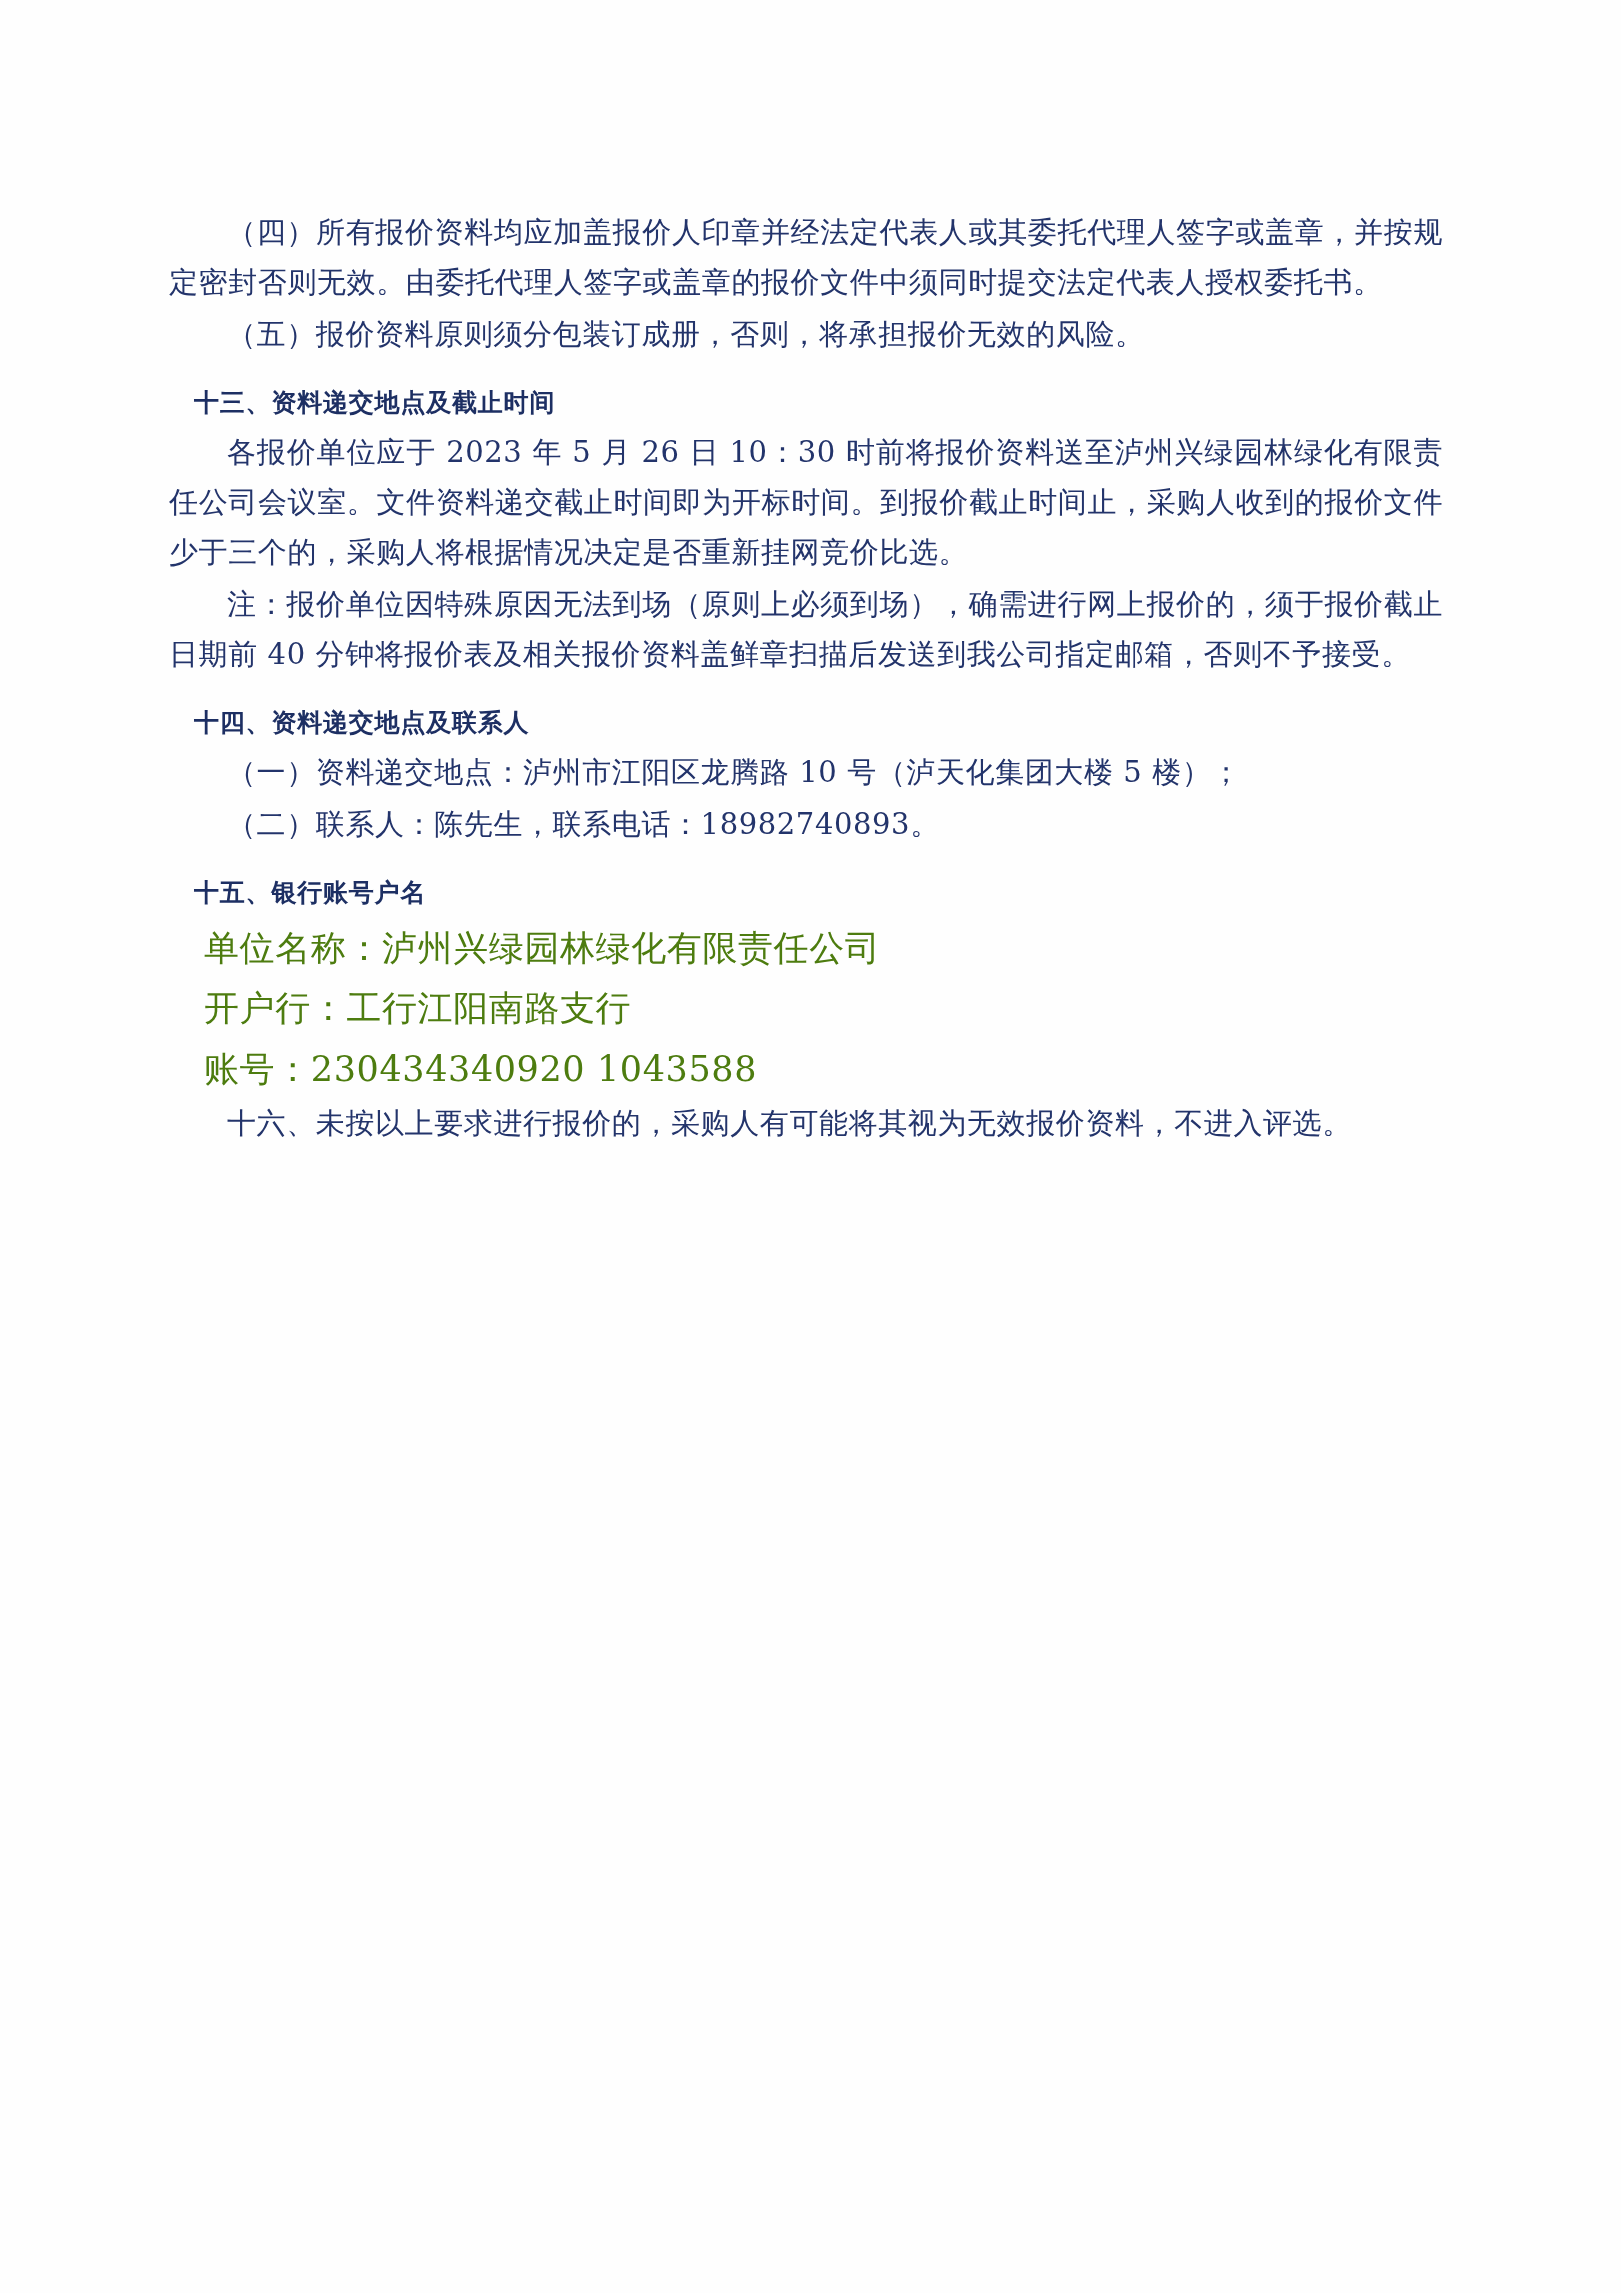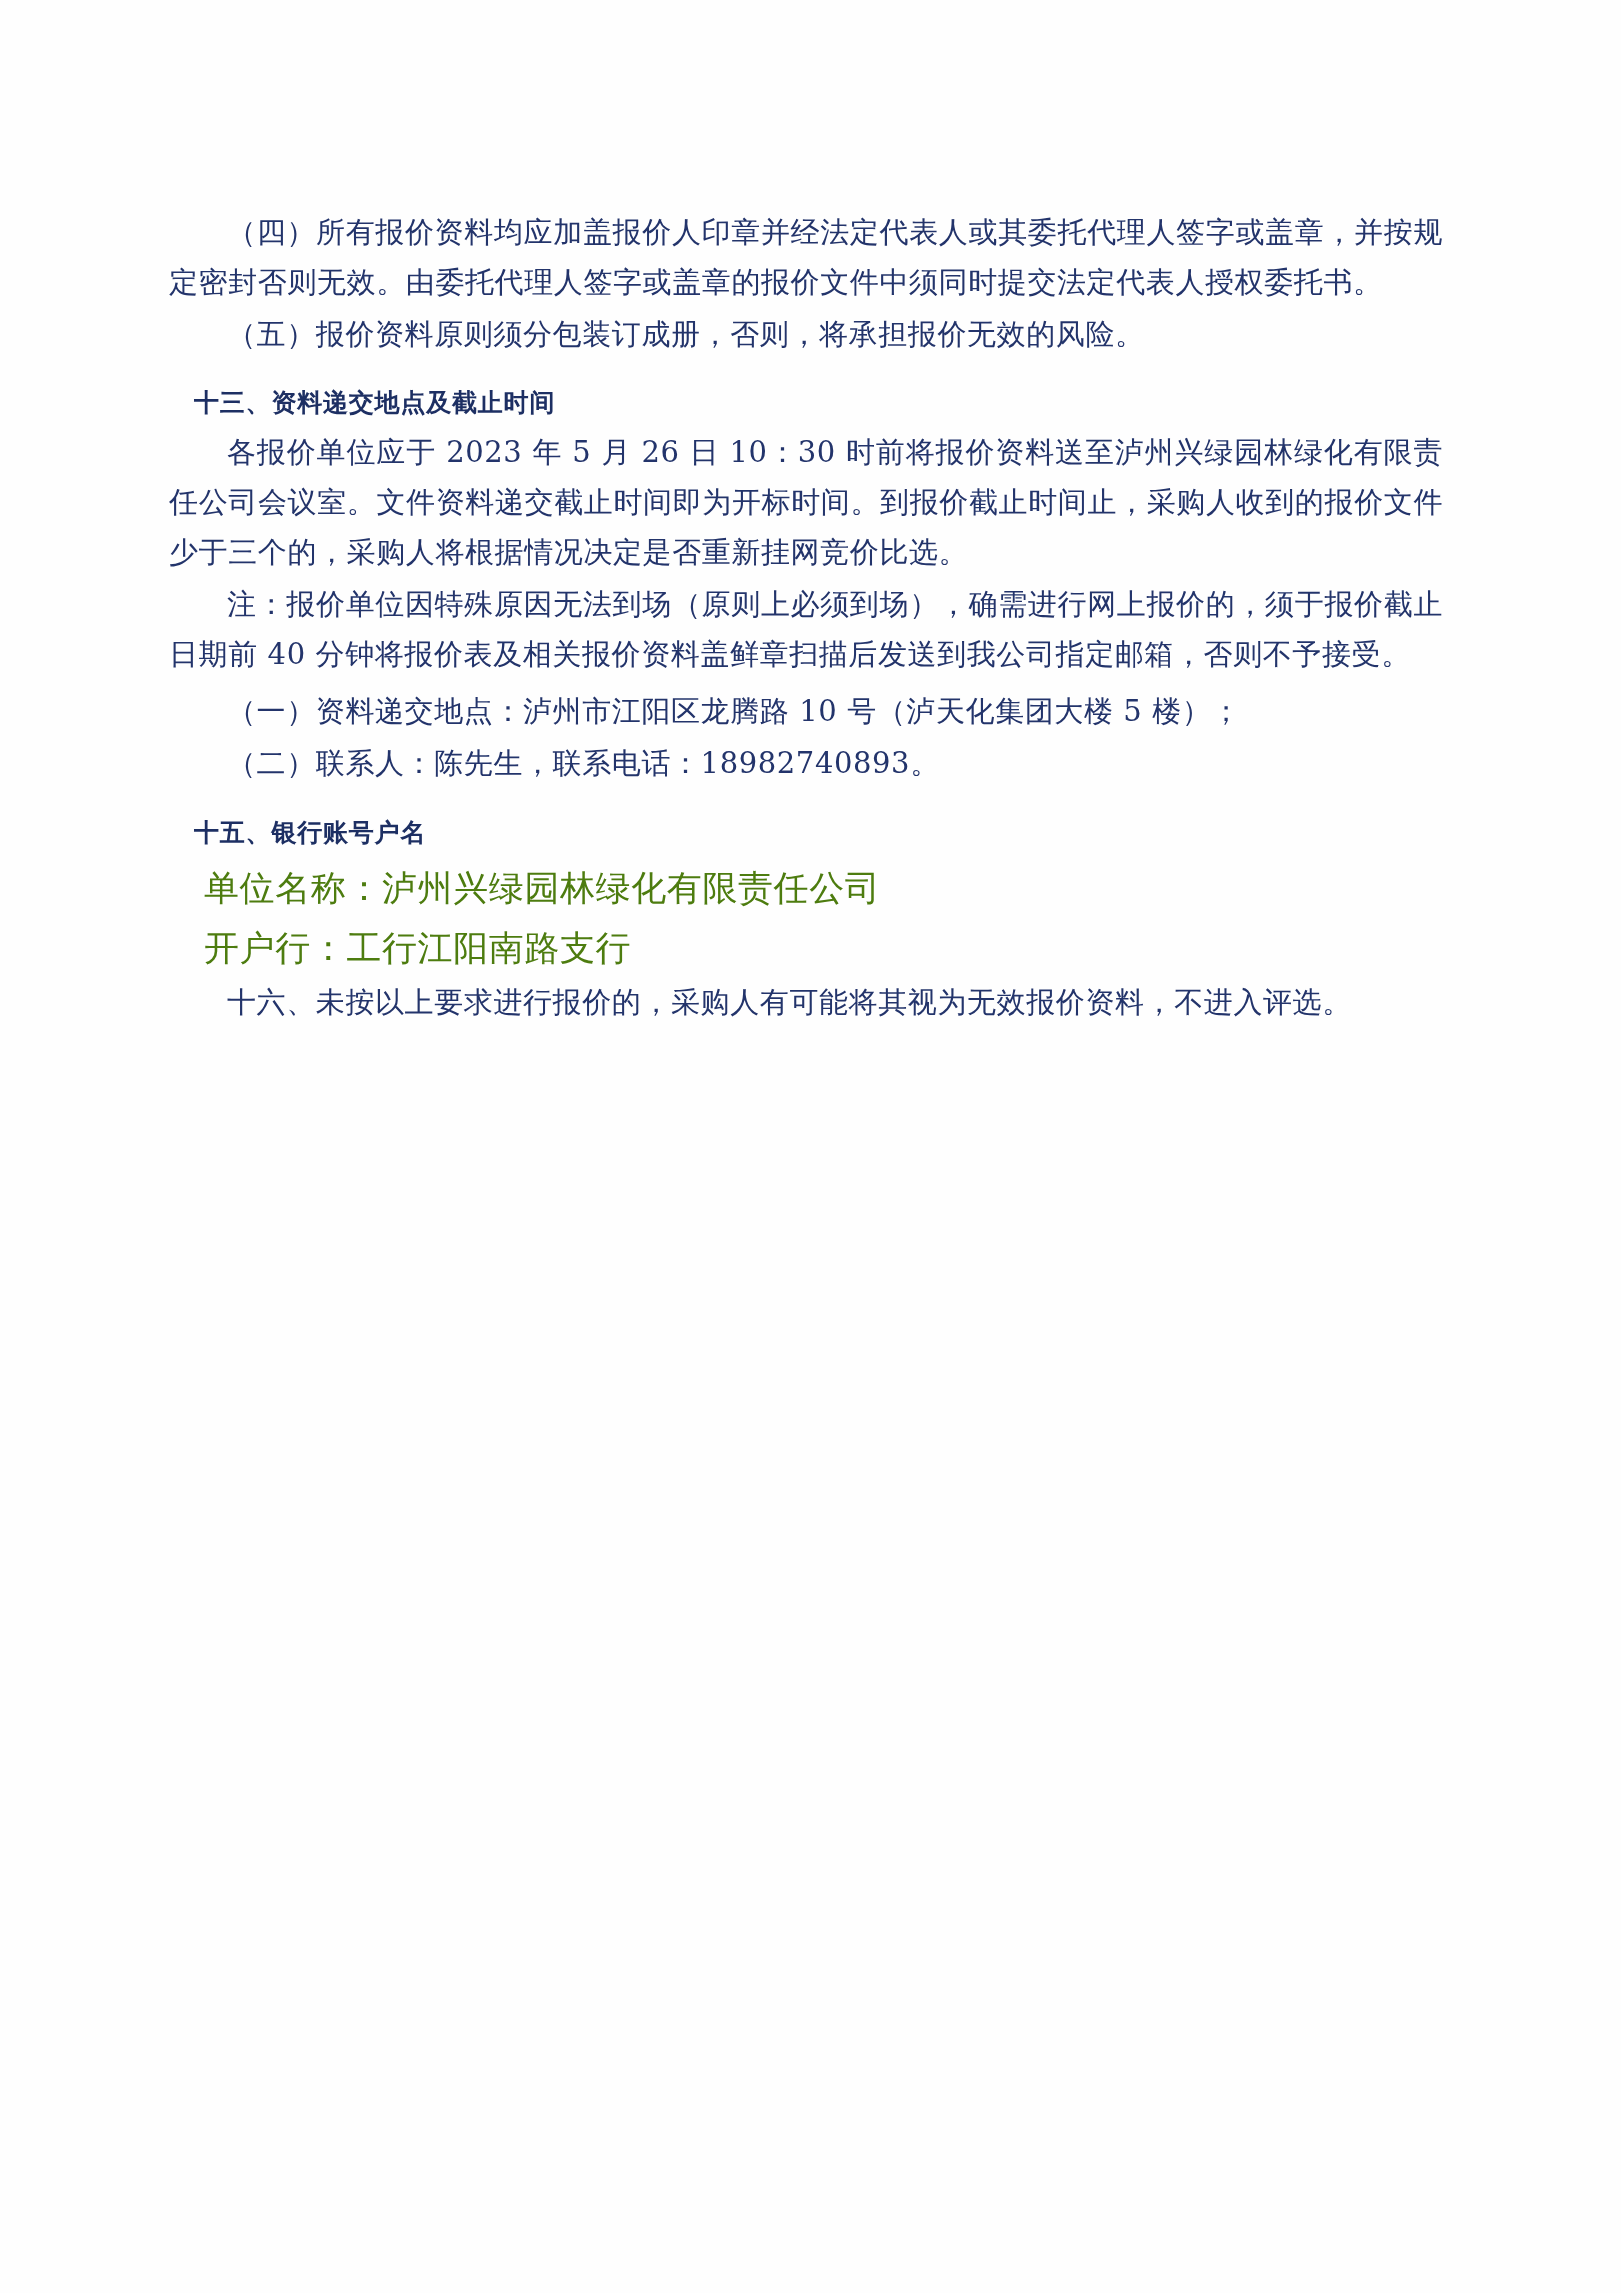--- a/index.html
+++ b/index.html
@@ -72,31 +72,33 @@
     <div class="gap-sm"></div>
 
     <p class="heading">十三、资料递交地点及截止时间</p>
 
     <p class="para indent">各报价单位应于 2023 年 5 月 26 日 10：30 时前将报价资料送至泸州兴绿园林绿化有限责任公司会议室。文件资料递交截止时间即为开标时间。到报价截止时间止，采购人收到的报价文件少于三个的，采购人将根据情况决定是否重新挂网竞价比选。</p>
 
     <p class="para indent">注：报价单位因特殊原因无法到场（原则上必须到场），确需进行网上报价的，须于报价截止日期前 40 分钟将报价表及相关报价资料盖鲜章扫描后发送到我公司指定邮箱，否则不予接受。</p>
 
     <div class="gap-sm"></div>
 
+    <p class="heading">十四、资料递交地点及联系人</p>
 
     <p class="para indent">（一）资料递交地点：泸州市江阳区龙腾路 10 号（泸天化集团大楼 5 楼）；</p>
 
     <p class="para indent">（二）联系人：陈先生，联系电话：18982740893。</p>
 
     <div class="gap-sm"></div>
 
     <p class="heading">十五、银行账号户名</p>
 
     <p class="plain-line">单位名称：泸州兴绿园林绿化有限责任公司</p>
 
     <p class="plain-line">开户行：工行江阳南路支行</p>
 
+    <p class="plain-line">账号：230434340920 1043588</p>
 
     <p class="para indent">十六、未按以上要求进行报价的，采购人有可能将其视为无效报价资料，不进入评选。</p>
 
   </div>
 </div>
 
 
 </body></html>

